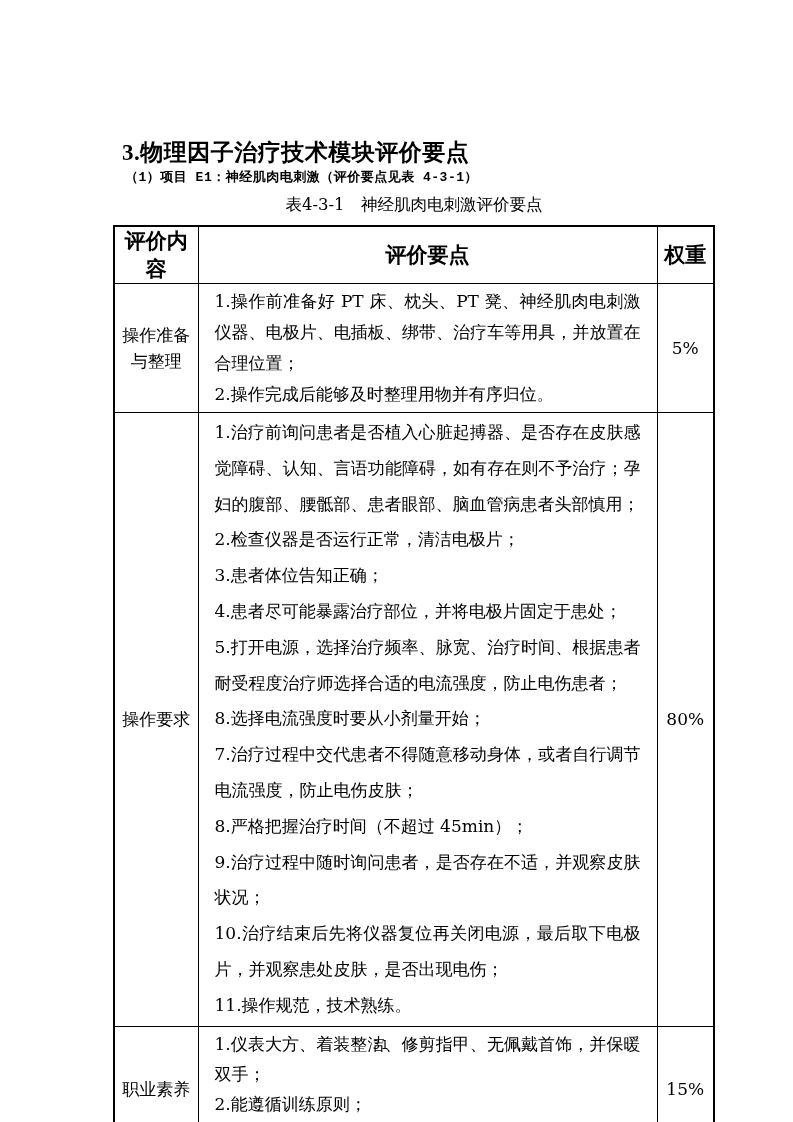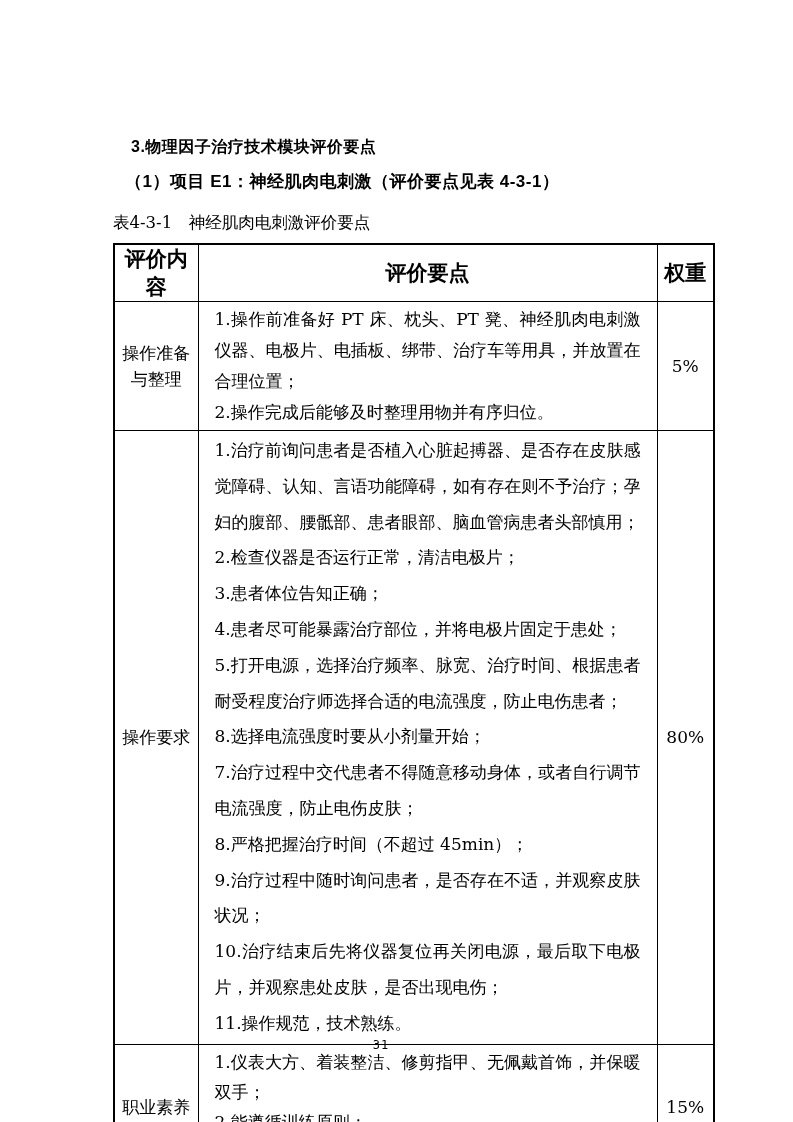--- a/index.html
+++ b/index.html
@@ -12,37 +12,37 @@
     overflow: hidden;
     position: relative;
   }
   .content {
     position: absolute;
     left: 113px;
     top: 137px;
     width: 602px;
   }
   .h-section {
-    font-family: Liberation Sans, sans-serif;
+    font-family: Liberation Serif, serif;
     font-weight: bold;
-    font-size: 16px;
-    margin-left: 18px;
+    font-size: 23px;
+    margin-left: 9px;
     letter-spacing: 0.5px;
   }
   .h-item {
-    font-family: Liberation Sans, sans-serif;
+    font-family: Liberation Mono, monospace;
     font-weight: bold;
-    font-size: 17px;
+    font-size: 13px;
     margin-left: 12px;
-    margin-top: 12px;
     letter-spacing: 0.5px;
   }
   .table-caption {
+    text-align: center;
     font-size: 16.5px;
-    margin-top: 19px;
+    margin-top: 8px;
     margin-bottom: 9px;
   }
   table.eval {
     border-collapse: collapse;
     width: 600px;
     table-layout: fixed;
   }
   table.eval th, table.eval td {
     border: 1px solid #000000;
     font-weight: normal;

